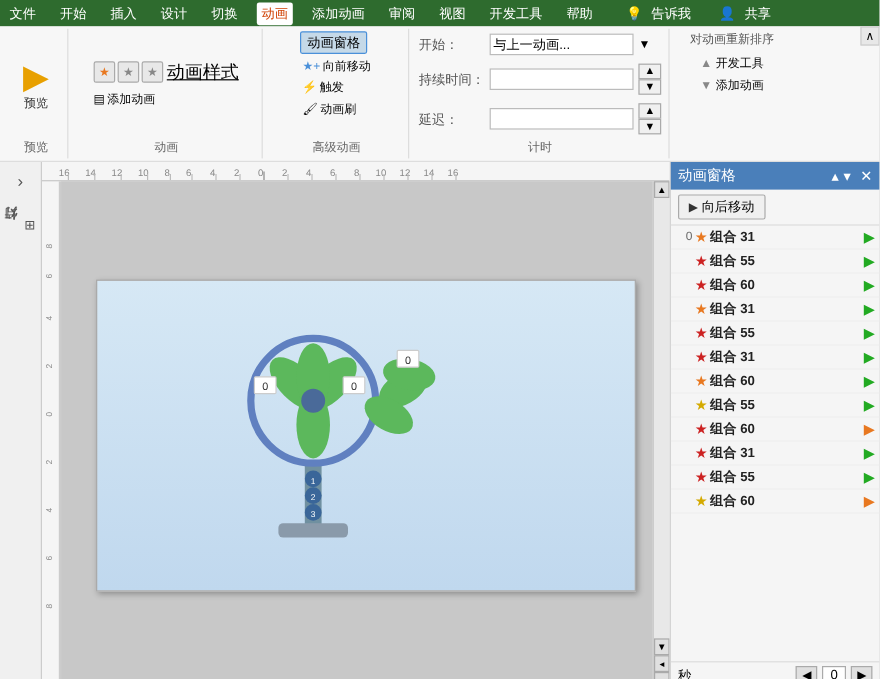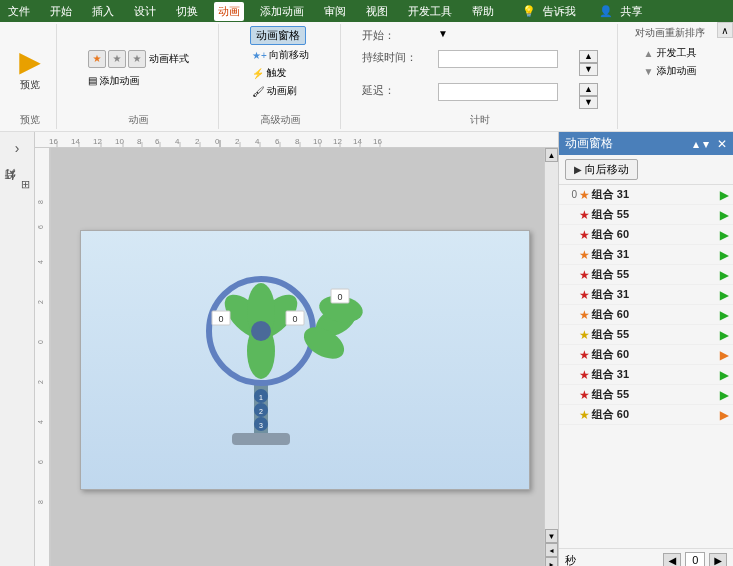--- a/index.html
+++ b/index.html
@@ -10,21 +10,21 @@
     .toolbar { background: #f7f7f7; border-bottom: 1px solid #ddd; display: flex; align-items: stretch; min-height: 85px; padding: 2px 4px; gap: 2px; }
     .toolbar-group { display: flex; flex-direction: column; align-items: center; border-right: 1px solid #ddd; padding: 2px 6px; position: relative; }
     .toolbar-group-label { font-size: 10px; color: #666; margin-top: auto; padding-top: 2px; }
     .toolbar-inner { display: flex; align-items: center; gap: 4px; flex: 1; }
     .tb-btn { display: flex; flex-direction: column; align-items: center; cursor: pointer; padding: 2px 4px; border-radius: 2px; font-size: 10px; min-width: 36px; }
     .tb-icon { width: 32px; height: 32px; display: flex; align-items: center; justify-content: center; font-size: 20px; }
     .tb-label { font-size: 10px; color: #333; text-align: center; }
     .preview-icon { color: #e8a000; font-size: 28px; }
 
     
-    .anim-control-row { display: flex; gap: 21px; font-size: 11px; margin: 2px 13px; }
+    .anim-control-row { display: flex; align-items: center; gap: 4px; font-size: 11px; margin: 2px 0; }
     .anim-control-row label { color: #555; min-width: 55px; }
     .anim-input { border: 1px solid #bbb; background: white; width: 110px; height: 18px; font-size: 11px; padding: 0 2px; }
     .anim-sort-btns { display: flex; flex-direction: column; }
     .sort-btn { font-size: 9px; line-height: 1; padding: 1px 4px; cursor: pointer; background: #f0f0f0; border: 1px solid #aaa; }
     .left-panel { width: 35px; background: #f0f0f0; border-right: 1px solid #ccc; display: flex; flex-direction: column; align-items: center; }
     .canvas-wrapper { flex: 1; position: relative; overflow: hidden; }
     .ruler-h { height: 16px; background: #f5f5f5; border-bottom: 1px solid #ccc; display: flex; align-items: center; position: relative; overflow: hidden; }
     .canvas-area { background: #c8c8c8; width: 100%; height: calc(100% - 16px); display: flex; align-items: center; justify-content: center; position: relative; }
     .slide { background: linear-gradient(180deg, #d6e8f5 0%, #c0d8ee 100%); width: 450px; height: 260px; position: relative; border: 1px solid #aaa; box-shadow: 2px 2px 5px rgba(0,0,0,0.3); }
 
@@ -85,21 +85,21 @@
   <div class="toolbar-group" style="min-width:160px;">
     <div class="toolbar-inner" style="gap:6px; align-items:center;">
       <div style="display:flex; flex-direction:column; gap:2px;">
         <div style="display:flex; gap:4px; align-items:center;">
           <div class="tb-btn" style="flex-direction:row; align-items:center; gap:3px; min-width:unset;">
             <div style="display:flex; gap:2px;">
               <div style="width:18px; height:18px; background:#e8e8e8; border:1px solid #aaa; border-radius:2px; display:flex; align-items:center; justify-content:center; font-size:10px; color:#e87820;">★</div>
               <div style="width:18px; height:18px; background:#e8e8e8; border:1px solid #aaa; border-radius:2px; display:flex; align-items:center; justify-content:center; font-size:10px; color:#888;">★</div>
               <div style="width:18px; height:18px; background:#e8e8e8; border:1px solid #aaa; border-radius:2px; display:flex; align-items:center; justify-content:center; font-size:10px; color:#888;">★</div>
             </div>
-            <span style="font-size:10px;">动画样式</span>
+            <span style="font-size:15px;text-decoration:underline;">动画样式</span>
           </div>
         </div>
         <div class="tb-btn" style="flex-direction:row; align-items:center; font-size:10px;">
           <span style="margin-right:2px;">▤</span>
           <span>添加动画</span>
         </div>
       </div>
     </div>
     <div class="toolbar-group-label">动画</div>
   </div>
@@ -120,20 +120,21 @@
         <span>动画刷</span>
       </div>
     </div>
     <div class="toolbar-group-label">高级动画</div>
   </div>
 
   <div class="toolbar-group" style="min-width:160px;">
     <div class="toolbar-inner" style="flex-direction:column; align-items:flex-start; gap:3px;">
       <div class="anim-control-row">
         <label>开始：</label>
+        <input class="anim-input" style="width: 120px;" readonly="" value="与上一动画...">
         <span style="font-size:10px; cursor:pointer;">▼</span>
       </div>
       <div class="anim-control-row">
         <label>持续时间：</label>
         <input class="anim-input" style="width: 120px;">
         <div class="anim-sort-btns">
           <span class="sort-btn">▲</span>
           <span class="sort-btn">▼</span>
         </div>
       </div>

